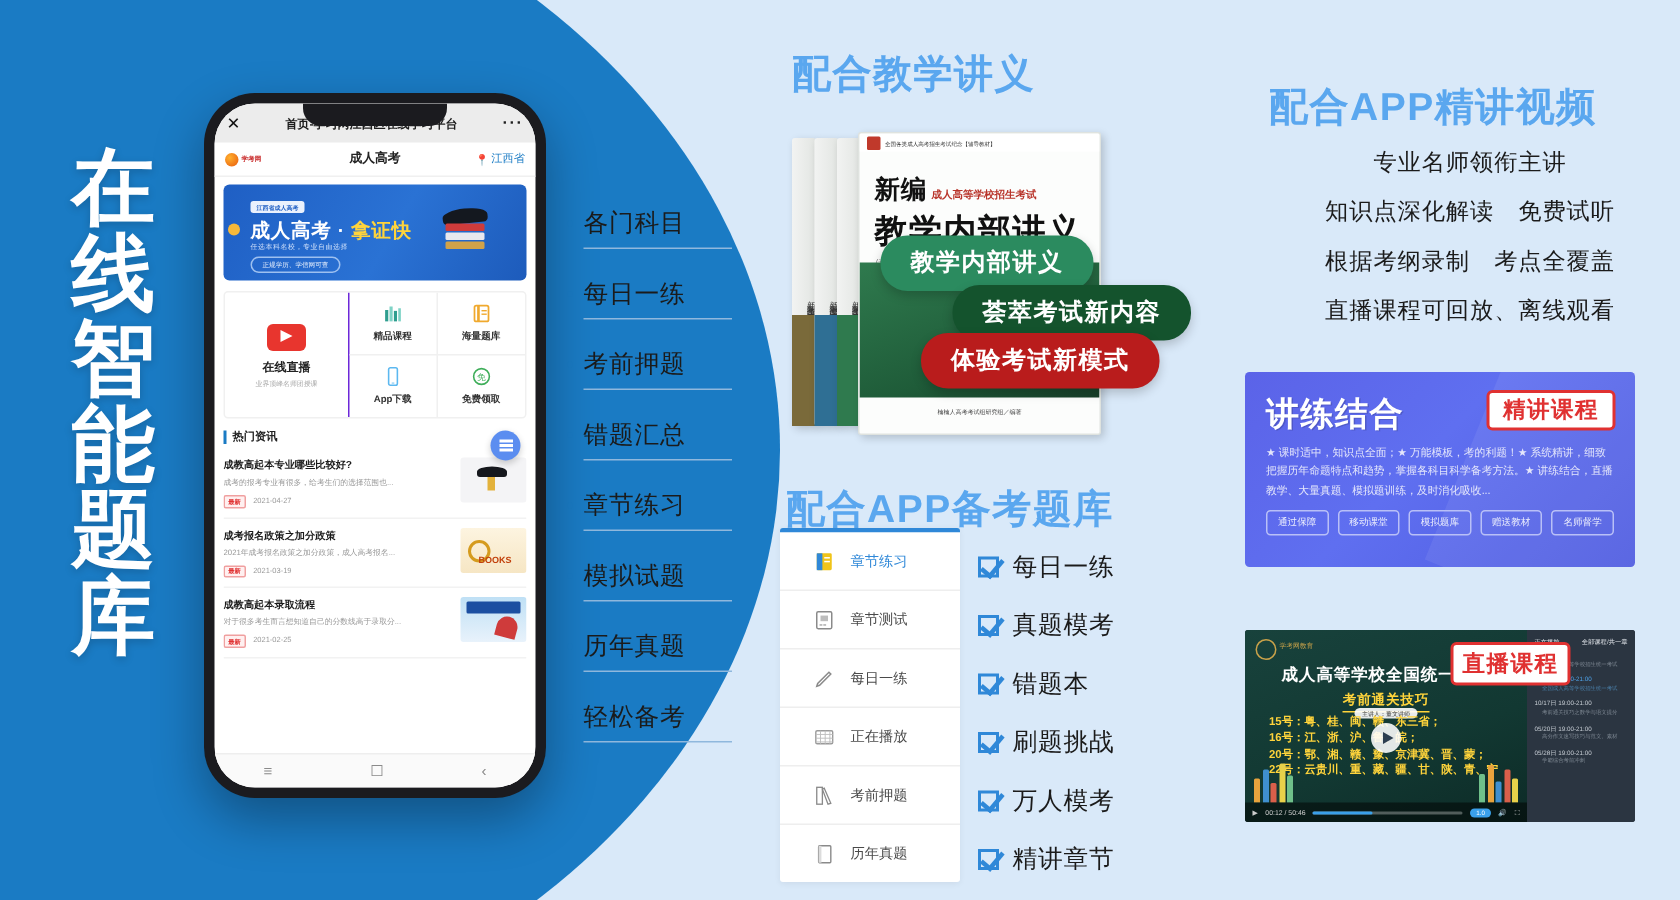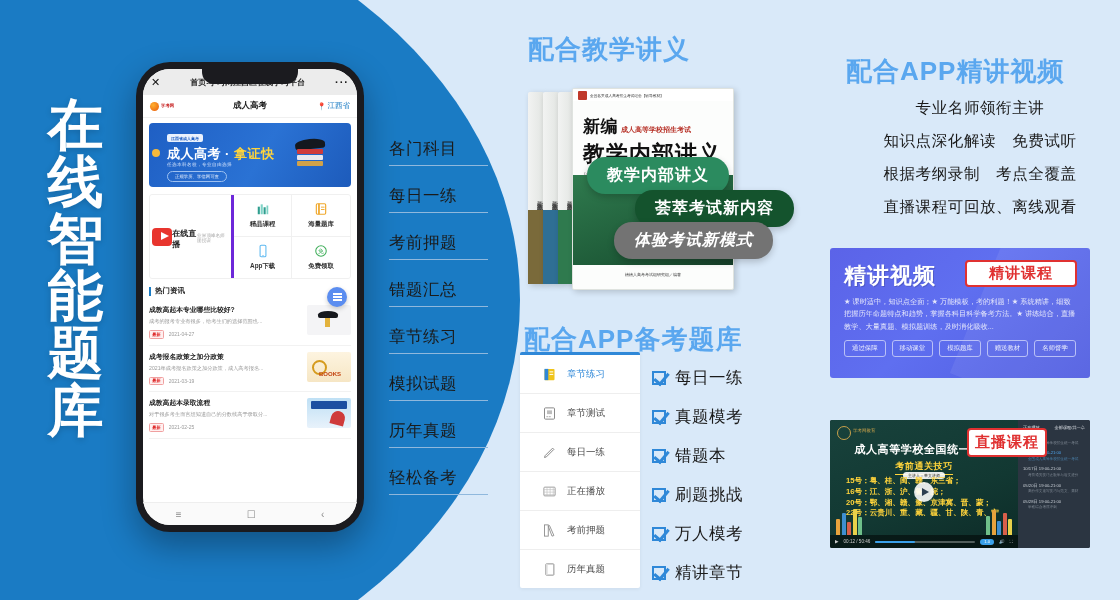--- a/index.html
+++ b/index.html
@@ -80,22 +80,22 @@
   .banner .b-sub{position:absolute;left:18px;top:39px;color:#cfe0fb;font-size:4.6px;letter-spacing:.4px;}
   .banner .b-btn{position:absolute;left:18px;top:48px;border:1px solid #9dc0f0;border-radius:7px;
     color:#e5eefc;font-size:4.4px;padding:2px 7px;}
   .cap{position:absolute;right:26px;top:16px;width:30px;height:10px;background:#14181f;
     border-radius:50% 50% 3px 3px;transform:rotate(-6deg);}
   .cap2{position:absolute;right:28px;top:26px;width:26px;height:5px;background:#cf3b3b;border-radius:1px;}
   .cap3{position:absolute;right:28px;top:32px;width:26px;height:5px;background:#e8e8ee;border-radius:1px;}
   .cap4{position:absolute;right:28px;top:38px;width:26px;height:5px;background:#d0a24a;border-radius:1px;}
 
   .grid{display:flex;margin:2px 6px 0;border:1px solid #f0f0f0;border-radius:3px;overflow:hidden;flex:0 0 auto;}
-  .grid-left{width:40%;display:flex;flex-direction:row;align-items:center;justify-content:center;
-    padding:8px 2px;border-right:3px solid #6d28d9;}
+  .grid-left{width:40%;display:flex;flex-direction:column;align-items:center;justify-content:center;
+    padding:8px 2px;border-right:1px solid #6d28d9;}
   .yt{width:26px;height:18px;background:#e8352e;border-radius:4px;position:relative;}
   .yt:after{content:"";position:absolute;left:9px;top:4.5px;border-left:8px solid #fff;
     border-top:4.5px solid transparent;border-bottom:4.5px solid transparent;}
   .gl-t{font-size:8px;font-weight:bold;color:#222;margin-top:5px;}
   .gl-s{font-size:4.6px;color:#aaa;margin-top:3px;}
   .grid-right{width:60%;display:flex;flex-wrap:wrap;}
   .gcell{width:50%;box-sizing:border-box;display:flex;flex-direction:column;align-items:center;
     justify-content:center;padding:7px 0;border-bottom:1px solid #f0f0f0;}
   .gcell:nth-child(odd){border-right:1px solid #f0f0f0;}
   .gcell:nth-child(3),.gcell:nth-child(4){border-bottom:none;}
@@ -182,21 +182,21 @@
     background:linear-gradient(160deg,#2f7a4e,#1f5c39 65%,#173f29);}
   .bk-foot{position:absolute;left:0;right:0;bottom:12px;text-align:center;font-size:4px;color:#444;}
 
   .pill{
     position:absolute;border-radius:18px;color:#fff;font-weight:bold;
     font-size:16px;padding:8px 20px;box-shadow:0 3px 7px rgba(0,0,0,.2);z-index:8;letter-spacing:1px;
     white-space:nowrap;
   }
   .pill1{left:587px;top:157px;background:#2b8b5f;}
   .pill2{left:635px;top:190px;background:#14532d;}
-  .pill3{left:614px;top:222px;background:#737373;font-style:italic;}
+  .pill3{left:614px;top:222px;background:#b91c1c;}
 
   
   .qb-list{
     position:absolute;left:520px;top:352px;width:120px;background:#fff;
     border-top:3px solid #2f88d8;border-radius:2px;z-index:7;
     box-shadow:0 1px 4px rgba(0,0,0,.06);
   }
   .qb-row{height:38px;display:flex;align-items:center;gap:10px;padding-left:22px;border-bottom:1px solid #eee;}
   .qb-row:last-child{border-bottom:none;}
   .qb-ic{width:15px;height:15px;flex:0 0 auto;}
@@ -219,21 +219,21 @@
     position:absolute;left:830px;top:248px;width:260px;height:130px;
     background:linear-gradient(135deg,#5b63e8 0%,#5f6ff0 45%,#4f5ce0 100%);
     border-radius:3px;overflow:hidden;z-index:7;
   }
   .pcard:before{content:"";position:absolute;right:-40px;top:-30px;width:150px;height:190px;
     background:rgba(255,255,255,.07);transform:rotate(22deg);}
   .pc-h{position:absolute;left:14px;top:13px;color:#fff;font-size:22px;font-weight:bold;letter-spacing:1px;
     text-shadow:1px 1px 0 rgba(0,0,0,.15);}
   .pc-stamp{
     position:absolute;right:13px;top:12px;background:#fff;border:2px solid #e03131;border-radius:4px;
-    color:#e03131;font-weight:bold;font-size:15px;padding:2px 22px;letter-spacing:1px;
+    color:#e03131;font-weight:bold;font-size:15px;padding:2px 9px;letter-spacing:1px;
   }
   .pc-body{position:absolute;left:14px;right:14px;top:48px;color:#e4e6fb;font-size:7.2px;line-height:1.72;}
   .pc-tags{position:absolute;left:14px;right:10px;top:92px;display:flex;flex-wrap:wrap;gap:6px;}
   .pc-tag{border:1px solid #b9c0f7;border-radius:3px;color:#eceefd;font-size:6.4px;padding:3px 7px;}
 
   
   .vcard{
     position:absolute;left:830px;top:420px;width:260px;height:128px;background:#1b2630;
     border-radius:2px;overflow:hidden;z-index:7;display:flex;
   }
@@ -585,21 +585,21 @@
   <div class="col-title t-video">配合APP精讲视频</div>
 
   <div class="vid-lines">
     <div class="vl">专业名师领衔主讲</div>
     <div class="vl">知识点深化解读　免费试听</div>
     <div class="vl">根据考纲录制　考点全覆盖</div>
     <div class="vl">直播课程可回放、离线观看</div>
   </div>
 
   <div class="pcard">
-    <div class="pc-h">精讲视频</div>
+    <div class="pc-h">讲练结合</div>
     <div class="pc-stamp">精讲课程</div>
     <div class="pc-body">★ 课时适中，知识点全面；★ 万能模板，考的利题！★ 系统精讲，细致把握历年命题特点和趋势，掌握各科目科学备考方法。★ 讲练结合，直播教学、大量真题、模拟题训练，及时消化吸收...</div>
     <div class="pc-tags">
       <span class="pc-tag">通过保障</span>
       <span class="pc-tag">移动课堂</span>
       <span class="pc-tag">模拟题库</span>
       <span class="pc-tag">赠送教材</span>
       <span class="pc-tag">名师督学</span>
     </div>
   </div>

